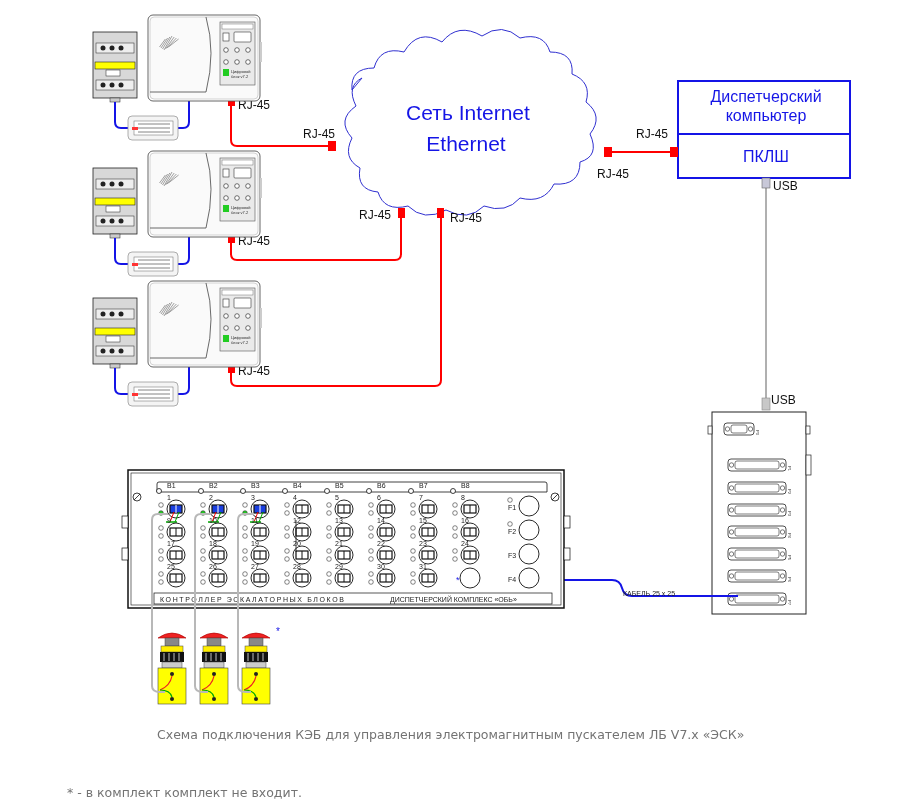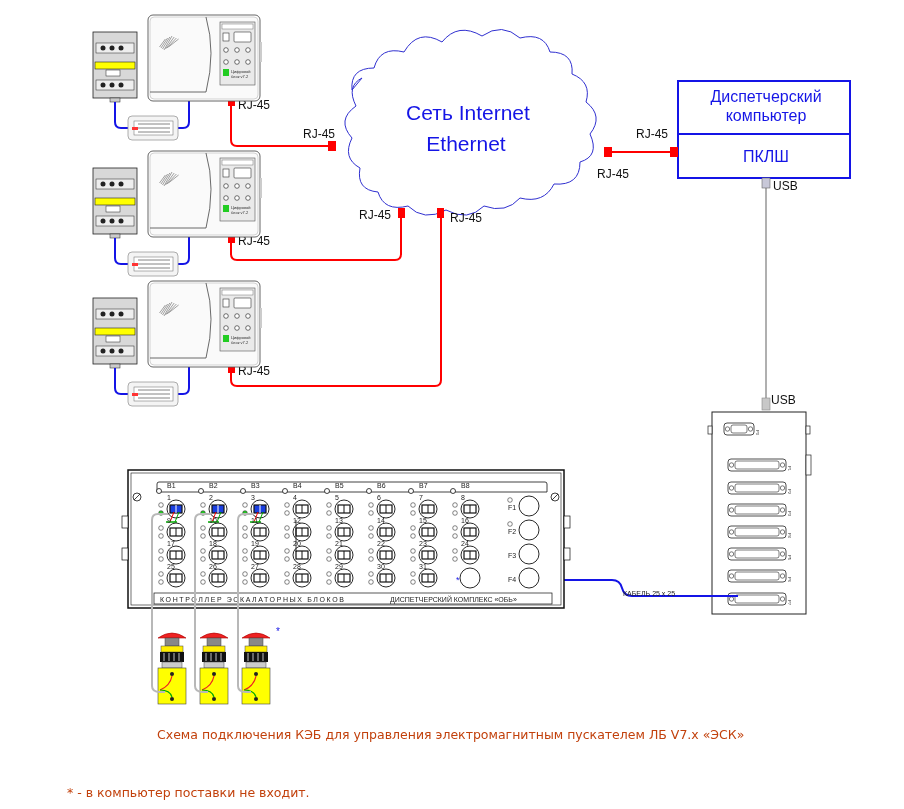--- a/index.html
+++ b/index.html
@@ -3,21 +3,21 @@
 <meta charset="utf-8">
 <style>
   html, body { margin:0; padding:0; background:#ffffff; }
   body { width:904px; height:809px; position:relative; overflow:hidden; font-family:"Liberation Sans", sans-serif; }
   svg { position:absolute; left:0; top:0; }
   .lbl { font-family:"Liberation Sans", sans-serif; font-size:12px; fill:#111; }
   .tiny { font-family:"Liberation Sans", sans-serif; font-size:7px; fill:#222; }
   .micro { font-family:"Liberation Sans", sans-serif; font-size:4px; fill:#333; }
   .cloud-text { font-family:"Liberation Sans", sans-serif; font-size:21px; fill:#1515e6; }
   .pc-text { font-family:"Liberation Sans", sans-serif; font-size:16px; fill:#1515e6; }
-  .caption { position:absolute; font-family:"DejaVu Sans", sans-serif; font-size:12.5px; color:#c2410c; white-space:nowrap; }
+  .caption { position:absolute; font-family:"DejaVu Sans", sans-serif; font-size:12.5px; color:#737373; white-space:nowrap; }
 </style>
 </head>
 <body>
 
 <svg width="904" height="809" viewBox="0 0 904 809">
 
   <g>
     <path d="M352,90 q-2,-22 22,-22 q6,-22 30,-16 q14,-24 38,-10 q16,-20 40,-6 q20,-14 38,2 q24,-6 30,14 q24,0 22,22 q20,8 14,28 q18,14 4,32 q10,22 -10,28 q0,24 -26,22 q-10,20 -34,14 q-14,16 -36,8 q-16,16 -38,4 q-22,12 -38,-4 q-24,6 -30,-14 q-22,-2 -18,-24 q-18,-10 -8,-30 q-16,-18 4,-32 q-10,-20 6,-28 z" fill="#fff" stroke="#3030d0" stroke-width="1"></path>
     <text class="cloud-text" x="468" y="120" text-anchor="middle">Сеть Internet</text>
     <text class="cloud-text" x="466" y="151" text-anchor="middle">Ethernet</text>
@@ -666,13 +666,13 @@
         <path d="M256,676 Q254,686 244,690" stroke="#ee2222" stroke-width="1.2" fill="none"></path>
         <path d="M256,697 Q254,690 244,690" stroke="#00aa00" stroke-width="1.2" fill="none"></path>
       </g>
       <path d="M238,520 Q238,514 244,514 L254,514" stroke="#b8b8b8" stroke-width="2" fill="none"></path>
       <path d="M238,520 L238,686 Q238,692 246,692 L251,692" stroke="#b8b8b8" stroke-width="2" fill="none"></path>
     </g>
   <text x="276" y="635" font-size="10" fill="#1414e6" font-family="Liberation Sans, sans-serif">*</text>
 </svg>
 
 <div class="caption" style="left:157px; top:727px;">Схема подключения КЭБ для управления электромагнитным пускателем ЛБ V7.x «ЭСК»</div>
-<div class="caption" style="left:67px; top:785px;">* - в компьютер поставки не входит.</div>
+<div class="caption" style="left:67px; top:785px;">* - в комплект комплект не входит.</div>
 
 </body></html>

